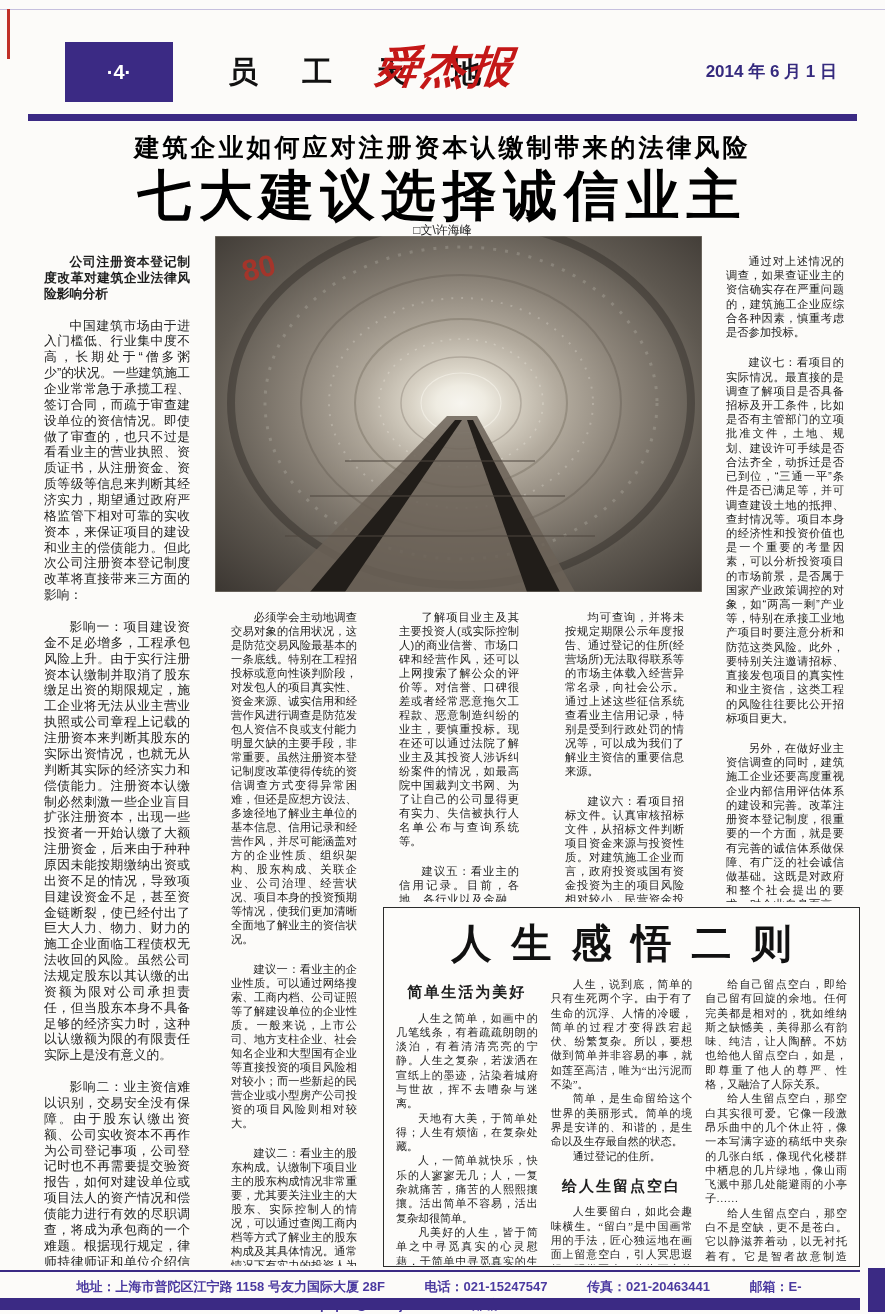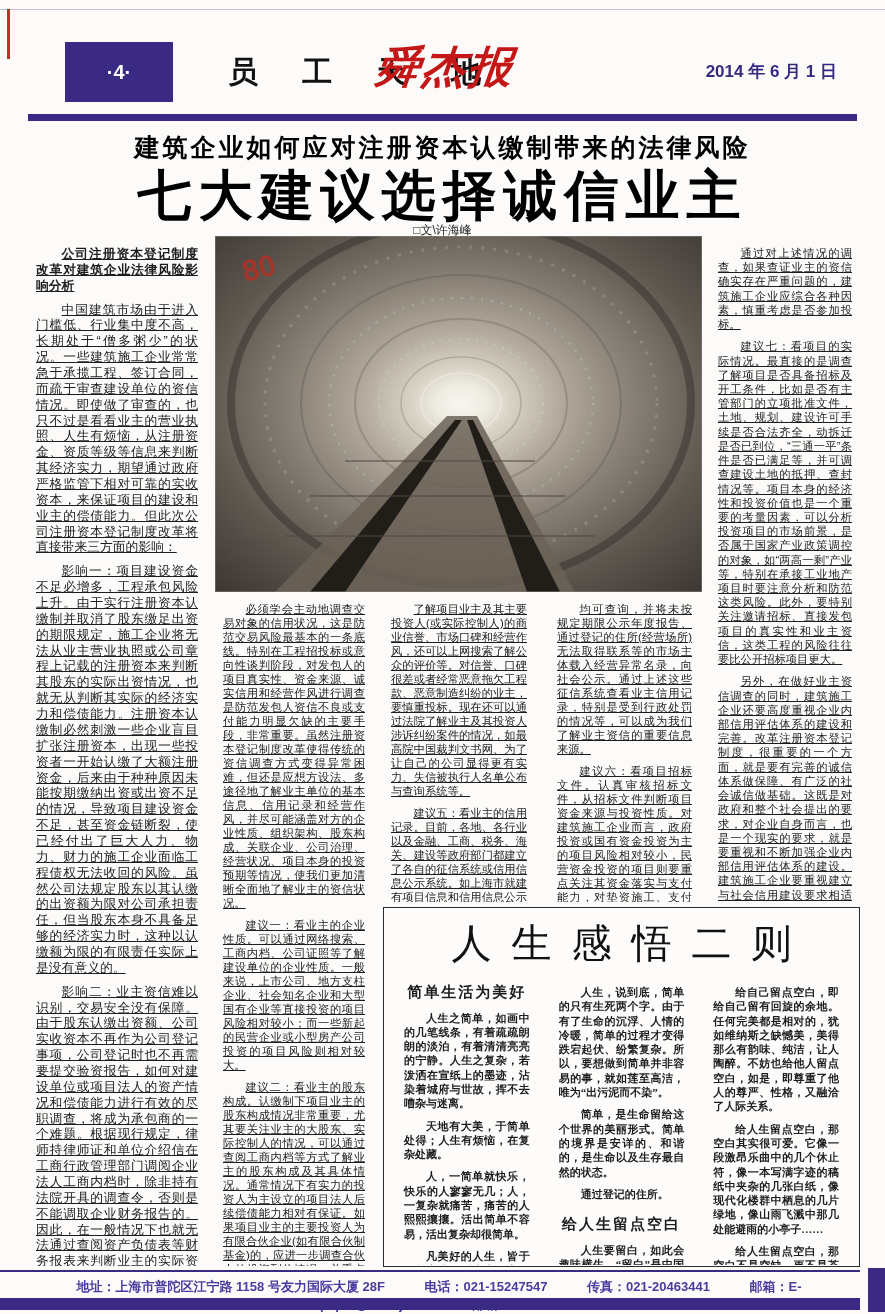--- a/index.html
+++ b/index.html
@@ -18,38 +18,38 @@
   .issue-date{position:absolute;right:48px;top:60px;font-size:17px;font-weight:bold;color:#352a7e;}
   .header-rule{position:absolute;left:28px;top:114px;width:829px;height:7px;background:#3b2a84;}
   
   .kicker{position:absolute;left:0;top:131px;width:885px;text-align:center;font-size:25px;
           font-weight:bold;letter-spacing:3px;color:#000;}
   .headline{position:absolute;left:0;top:160px;width:885px;text-align:center;font-size:54px;
             font-weight:900;letter-spacing:7px;color:#000;}
   .byline{position:absolute;left:0;top:222px;width:885px;text-align:center;font-size:12px;color:#222;}
   
   .bodycol{position:absolute;text-align:justify;overflow:hidden;}
-  .bodycol p{margin:8px;text-indent:2em;text-decoration:underline;}
+  .bodycol p{margin:16px;text-indent:2em;}
   .col1{left:28px;top:238px;width:178px;height:1028px;font-size:12.8px;line-height:1.24;}
   .col2{left:215px;top:594px;width:158px;height:672px;font-size:11.3px;line-height:1.24;}
   .col3{left:383px;top:594px;width:152px;height:308px;font-size:11.3px;line-height:1.24;}
   .col4{left:549px;top:594px;width:151px;height:308px;font-size:11.3px;line-height:1.24;}
   .col5{left:710px;top:238px;width:150px;height:664px;font-size:11.3px;line-height:1.26;}
   .subhead{font-weight:bold;}
   
   .photo{position:absolute;left:215px;top:236px;width:487px;height:356px;background:#44403a;}
   .photo svg{display:block;}
   
   .essay-box{position:absolute;left:383px;top:907px;width:477px;height:360px;border:1.5px solid #2c2c2c;
              background:#fdfcfa;box-sizing:border-box;font-family:"Liberation Serif","DejaVu Serif",serif;}
-  .essay-title{margin:8px 0 6px 0;text-align:center;font-size:40px;font-weight:400;letter-spacing:20px;
+  .essay-title{margin:8px 0 6px 0;text-align:center;font-size:40px;font-weight:700;letter-spacing:20px;
                color:#111;white-space:nowrap;text-indent:20px;}
   .essay-cols{display:flex;gap:13px;padding:0 12px;height:288px;overflow:hidden;}
   .essay-col{flex:1;text-align:justify;font-size:11px;line-height:1.3;overflow:hidden;}
-  .essay-col p{margin:8px;text-indent:2em;font-weight:bold;}
+  .essay-col p{margin:0;text-indent:2em;}
   .essay-heading{text-align:center;font-size:15px;font-weight:bold;margin:6px 0 8px 0;letter-spacing:2px;}
   .essay-heading.mid{margin-top:14px;}
   
   .footer-rule{position:absolute;left:0;top:1270px;width:860px;height:2px;background:#3b2a84;}
   .footer-text{position:absolute;left:0;top:1278px;width:860px;text-align:center;font-size:13px;
                color:#4b3aa0;font-weight:bold;}
   .footer-text span{margin:0 18px;}
   .footer-bar{position:absolute;left:0;top:1298px;width:860px;height:12px;background:#3b2a84;}
   .footer-block{position:absolute;left:868px;top:1268px;width:17px;height:44px;background:#3b2a84;}
 </style>
@@ -69,21 +69,21 @@
   <div class="issue-date">2014 年 6 月 1 日</div>
   <div class="header-rule"></div>
 
   <div class="kicker">建筑企业如何应对注册资本认缴制带来的法律风险</div>
   <div class="headline">七大建议选择诚信业主</div>
   <div class="byline">□文\许海峰</div>
 
   <div class="bodycol col1">
     <p class="subhead">公司注册资本登记制度改革对建筑企业法律风险影响分析</p>
     <div>
-        <p>中国建筑市场由于进入门槛低、行业集中度不高，长期处于“僧多粥少”的状况。一些建筑施工企业常常急于承揽工程、签订合同，而疏于审查建设单位的资信情况。即使做了审查的，也只不过是看看业主的营业执照、人生有烦恼，从注册资金、资质等级等信息来判断其经济实力，期望通过政府严格监管下相对可靠的实收资本，来保证项目的建设和业主的偿债能力。但此次公司注册资本登记制度改革将直接带来三方面的影响：</p>
+        <p>中国建筑市场由于进入门槛低、行业集中度不高，长期处于“僧多粥少”的状况。一些建筑施工企业常常急于承揽工程、签订合同，而疏于审查建设单位的资信情况。即使做了审查的，也只不过是看看业主的营业执照、资质证书，从注册资金、资质等级等信息来判断其经济实力，期望通过政府严格监管下相对可靠的实收资本，来保证项目的建设和业主的偿债能力。但此次公司注册资本登记制度改革将直接带来三方面的影响：</p>
         <p>影响一：项目建设资金不足必增多，工程承包风险上升。由于实行注册资本认缴制并取消了股东缴足出资的期限规定，施工企业将无法从业主营业执照或公司章程上记载的注册资本来判断其股东的实际出资情况，也就无从判断其实际的经济实力和偿债能力。注册资本认缴制必然刺激一些企业盲目扩张注册资本，出现一些投资者一开始认缴了大额注册资金，后来由于种种原因未能按期缴纳出资或出资不足的情况，导致项目建设资金不足，甚至资金链断裂，使已经付出了巨大人力、物力、财力的施工企业面临工程债权无法收回的风险。虽然公司法规定股东以其认缴的出资额为限对公司承担责任，但当股东本身不具备足够的经济实力时，这种以认缴额为限的有限责任实际上是没有意义的。</p>
         <p>影响二：业主资信难以识别，交易安全没有保障。由于股东认缴出资额、公司实收资本不再作为公司登记事项，公司登记时也不再需要提交验资报告，如何对建设单位或项目法人的资产情况和偿债能力进行有效的尽职调查，将成为承包商的一个难题。根据现行规定，律师持律师证和单位介绍信在工商行政管理部门调阅企业法人工商内档时，除非持有法院开具的调查令，否则是不能调取企业财务报告的。因此，在一般情况下也就无法通过查阅资产负债表等财务报表来判断业主的实际资信情况，这将给承包商带来极大的不安全感。</p>
         <p>影响三：公司注册资本虚化，容易催生“皮包公司”、“钓鱼项目”。比如，出现滥设公司、随意登记注册资本、超越自身能力认缴出资等现象。在“一块钱可以开公司”的政策环境下，“皮包公司”、“空壳公司”等或许将大量出现。由于承包商不会真的承接“一块钱公司”的项目，为了让自己的公司显得更有实力，一些投资者必然会把自己的认缴出资额和公司的注册资本登记得很大，欺骗性也就随之更大。特别是实行注册资本认缴制极有可能给一些不法分子在公司设立或工程建设过程中实施欺诈活动创造可乘之机。以“钓鱼项目”骗钱、烂尾楼难以为继和拖欠工程款等为代表的纠纷案例必然增多，如何防范此类风险，将给诸多承包商带来新的挑战。</p>
       </div>
 
   </div>
 
   <div class="photo">
     <svg width="487" height="356" viewBox="0 0 487 356">
       <defs>

